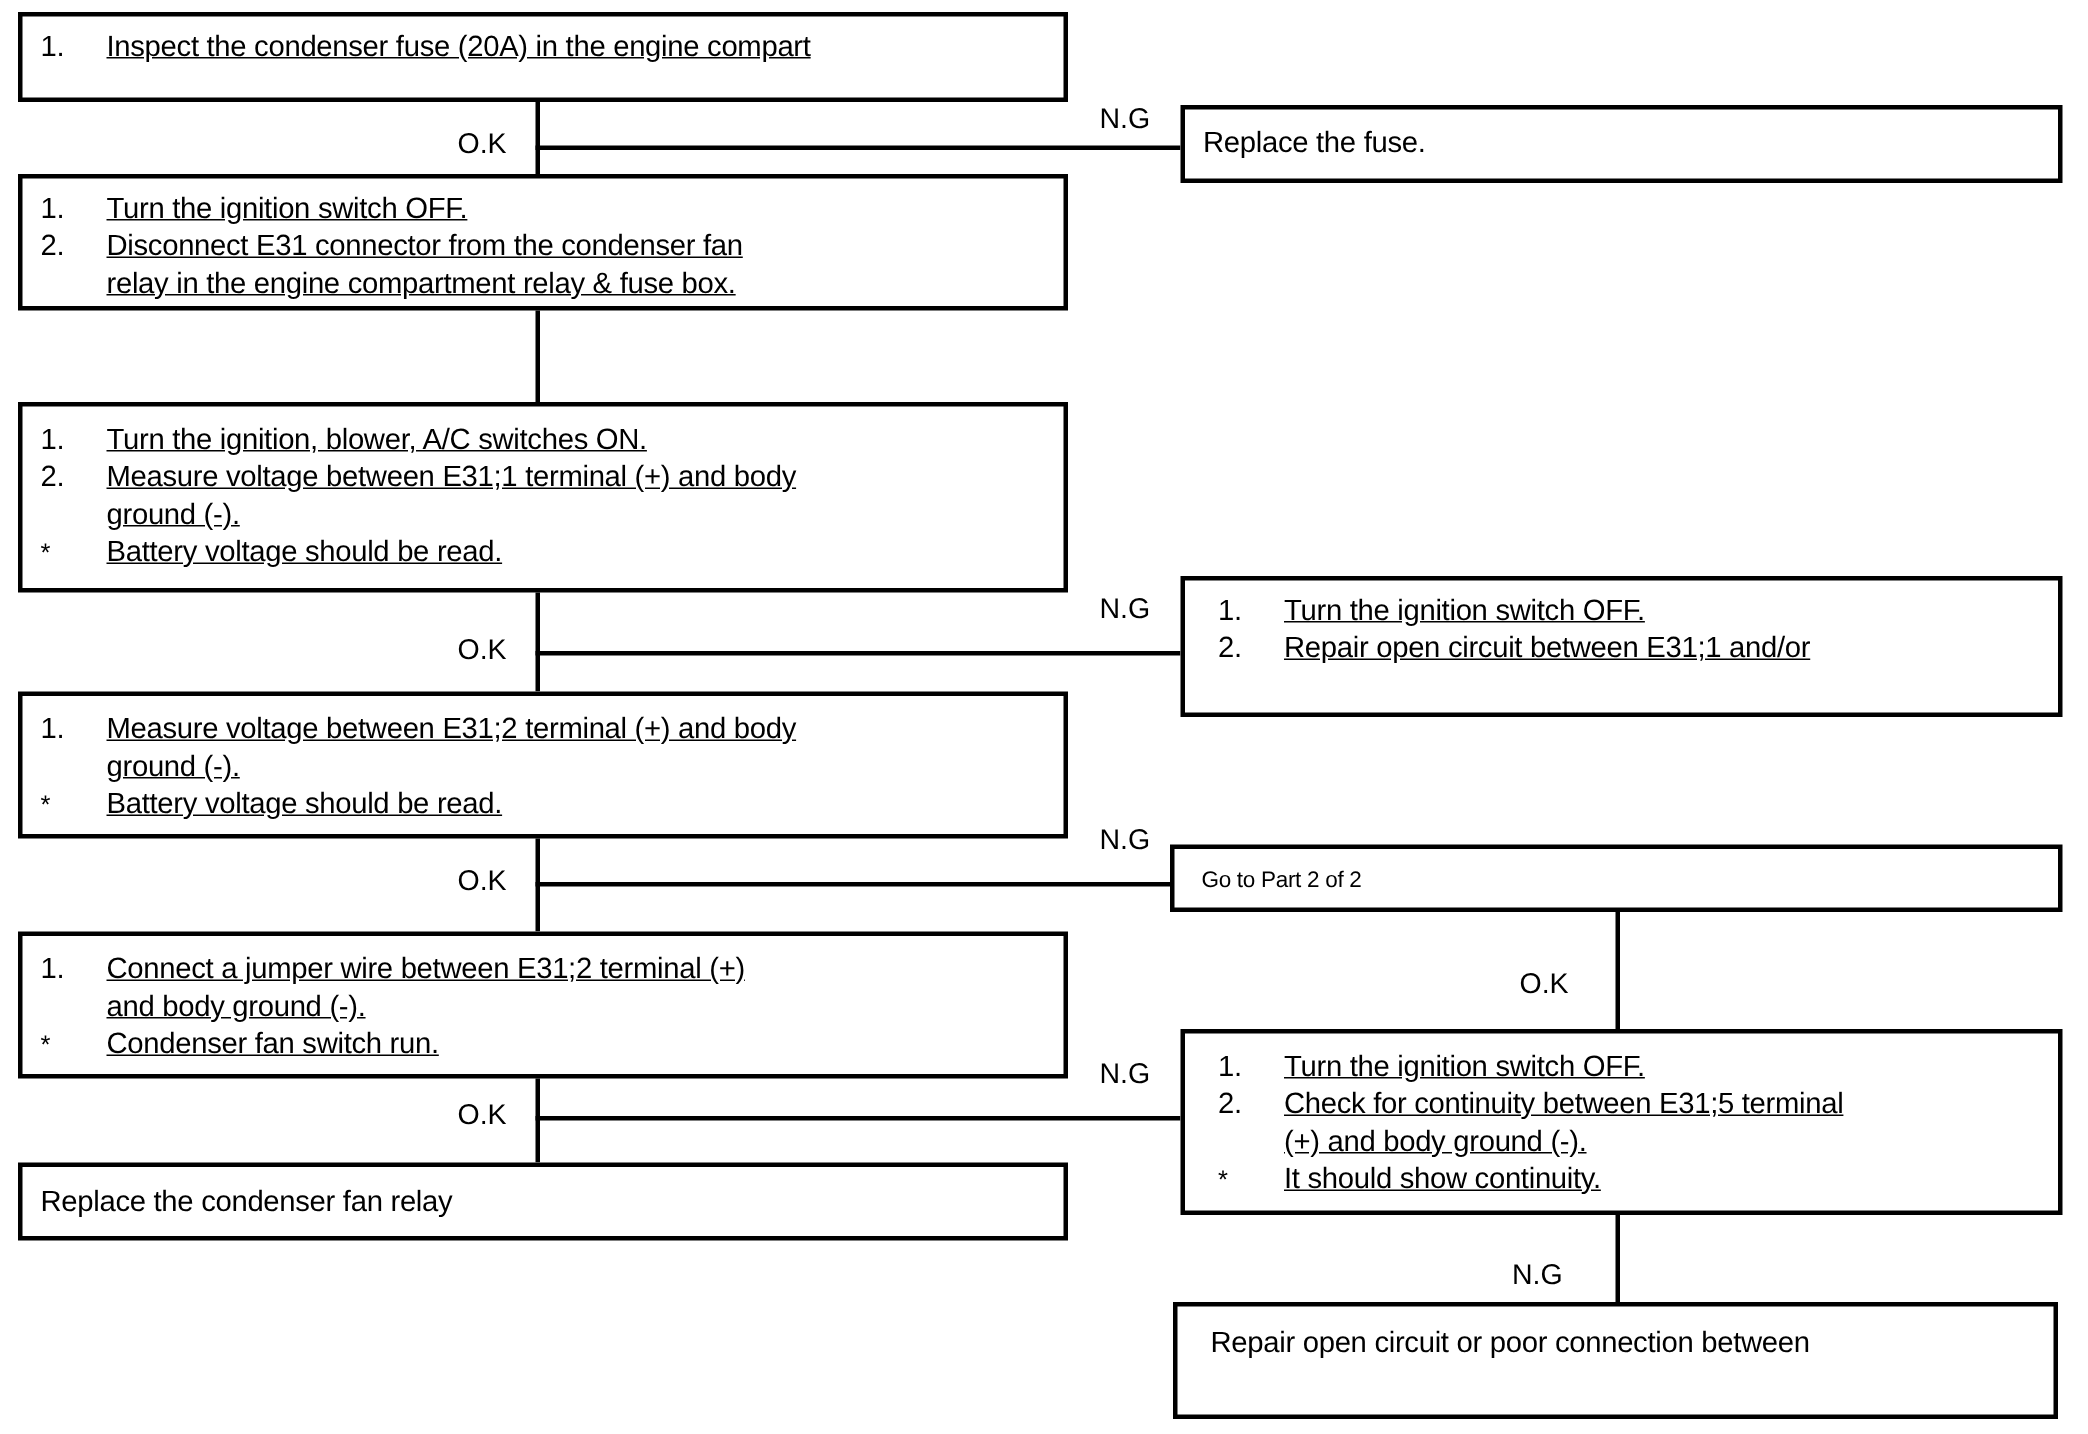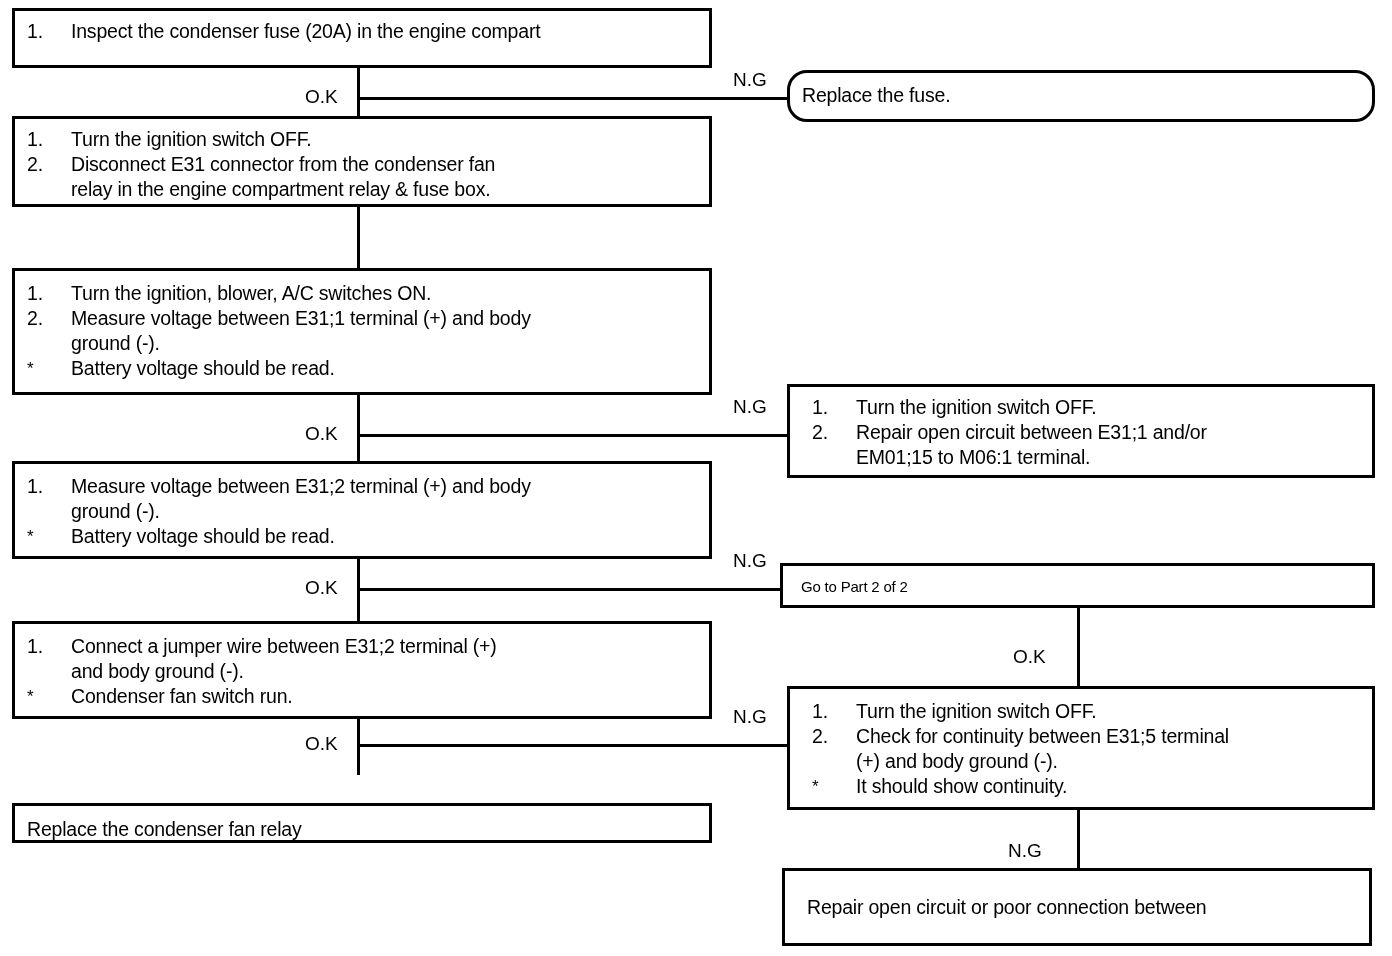--- a/index.html
+++ b/index.html
@@ -39,20 +39,21 @@
   .step .marker {
     flex: 0 0 44px;
     text-align: left;
   }
   .step .marker.star {
     font-size: 17px;
     line-height: 25px;
   }
   .step .body {
     flex: 1 1 auto;
+    text-decoration: underline;
   }
   .plain {
     font-size: 19.5px;
     line-height: 25px;
     letter-spacing: -0.2px;
   }
   .plain.small {
     font-size: 15px;
     line-height: 20px;
   }
@@ -90,21 +91,21 @@
       </div>
     </div>
   </div>
 
   <div class="vline" style="left:357px; top:68px; height:48px;"></div>
 
   <div class="hline" style="left:357px; top:97px; width:430px;"></div>
   <div class="edge-label" style="left:305px; top:86px;">O.K</div>
   <div class="edge-label" style="left:733px; top:69px;">N.G</div>
 
-  <div class="box" style="left:787px; top:70px; width:588px; height:52px;border-radius:20px;">
+  <div class="box" style="left:787px; top:70px; width:588px; height:52px;">
     <div class="box-inner" style="padding-top:10px;">
       <div class="plain">Replace the fuse.</div>
     </div>
   </div>
 
   <div class="box" style="left:12px; top:116px; width:700px; height:91px;">
     <div class="box-inner">
       <div class="step">
         <span class="marker">1.</span>
         <span class="body">Turn the ignition switch OFF.</span>
@@ -151,24 +152,20 @@
   <div class="box" style="left:787px; top:384px; width:588px; height:94px;">
     <div class="box-inner" style="padding-left:22px;">
       <div class="step">
         <span class="marker">1.</span>
         <span class="body">Turn the ignition switch OFF.</span>
       </div>
       <div class="step">
         <span class="marker">2.</span>
         <span class="body">Repair open circuit between E31;1 and/or</span>
       </div>
-      <div class="step">
-        <span class="marker"></span>
-        <span class="body">EM01;15 to M06:1 terminal.</span>
-      </div>
     </div>
   </div>
 
   <div class="box" style="left:12px; top:461px; width:700px; height:98px;">
     <div class="box-inner" style="padding-top:10px;">
       <div class="step">
         <span class="marker">1.</span>
         <span class="body">Measure voltage between E31;2 terminal (+) and body</span>
       </div>
       <div class="step">
@@ -232,28 +229,28 @@
         <span class="marker"></span>
         <span class="body">(+) and body ground (-).</span>
       </div>
       <div class="step">
         <span class="marker star">*</span>
         <span class="body">It should show continuity.</span>
       </div>
     </div>
   </div>
 
-  <div class="box" style="left:12px; top:775px; width:700px; height:40px;margin-top:28px;">
+  <div class="box" style="left:12px; top:775px; width:700px; height:52px;">
     <div class="box-inner" style="padding-top:11px;">
       <div class="plain">Replace the condenser fan relay</div>
     </div>
   </div>
 
   <div class="vline" style="left:1077px; top:810px; height:58px;"></div>
   <div class="edge-label" style="left:1008px; top:840px;">N.G</div>
 
   <div class="box" style="left:782px; top:868px; width:590px; height:78px;">
-    <div class="box-inner" style="padding-top:12px; padding-left:22px;margin-top:12px;">
+    <div class="box-inner" style="padding-top:12px; padding-left:22px;">
       <div class="plain">Repair open circuit or poor connection between</div>
     </div>
   </div>
 
 </div>
 
 </body></html>

